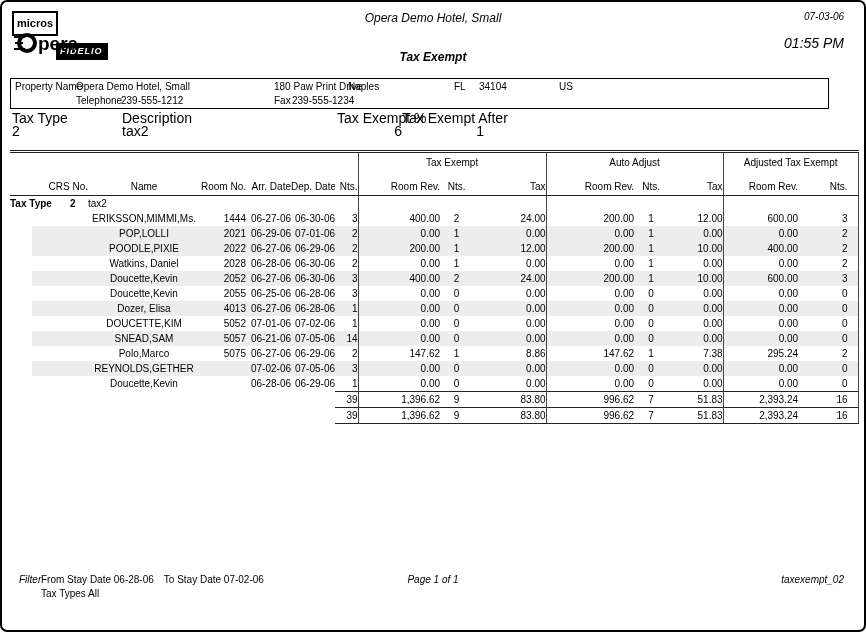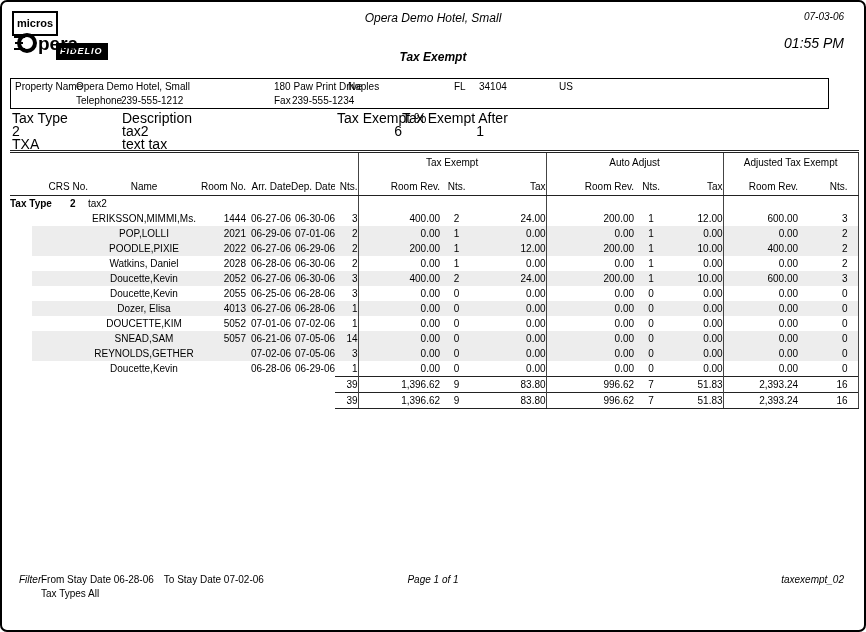--- a/index.html
+++ b/index.html
@@ -97,23 +97,20 @@
     <span style="left:281px;top:16px;">239-555-1234</span>
   </div>
 
   <div class="abs tt-section">
     <div class="tt-row">
       <span class="tc1">Tax Type</span><span class="tc2">Description</span><span class="tc3">Tax Exempt %</span><span class="tc4">Tax Exempt After</span>
     </div>
     <div class="tt-row">
       <span class="tc1">2</span><span class="tc2">tax2</span><span class="tc3">6</span><span class="tc4">1</span>
     </div>
-    <div class="tt-row">
-      <span class="tc1">TXA</span><span class="tc2">text tax</span><span class="tc3"></span><span class="tc4"></span>
-    </div>
   </div>
 
   <table class="rpt">
     <colgroup>
       <col style="width:22px">
         <col style="width:56px">
         <col style="width:112px">
         <col style="width:46px">
       <col style="width:45px">
         <col style="width:44px">
@@ -316,20 +313,37 @@
           <td class="r vr">14</td>
           <td class="r">0.00</td>
           <td class="c">0</td>
           <td class="r vr">0.00</td>
           <td class="r">0.00</td>
           <td class="c">0</td>
           <td class="r vr">0.00</td>
           <td class="r">0.00</td>
           <td class="r pr10 vr">0</td>
         </tr>
+        <tr>
+          <td class="sp"></td>
+          <td></td>
+          <td class="ln">Polo,Marco</td>
+          <td class="l">5075</td>
+          <td class="l">06-27-06</td>
+          <td class="l">06-29-06</td>
+          <td class="r vr">2</td>
+          <td class="r">147.62</td>
+          <td class="c">1</td>
+          <td class="r vr">8.86</td>
+          <td class="r">147.62</td>
+          <td class="c">1</td>
+          <td class="r vr">7.38</td>
+          <td class="r">295.24</td>
+          <td class="r pr10 vr">2</td>
+        </tr>
         <tr class="shade">
           <td class="sp"></td>
           <td></td>
           <td class="ln">REYNOLDS,GETHER</td>
           <td class="l"></td>
           <td class="l">07-02-06</td>
           <td class="l">07-05-06</td>
           <td class="r vr">3</td>
           <td class="r">0.00</td>
           <td class="c">0</td>

